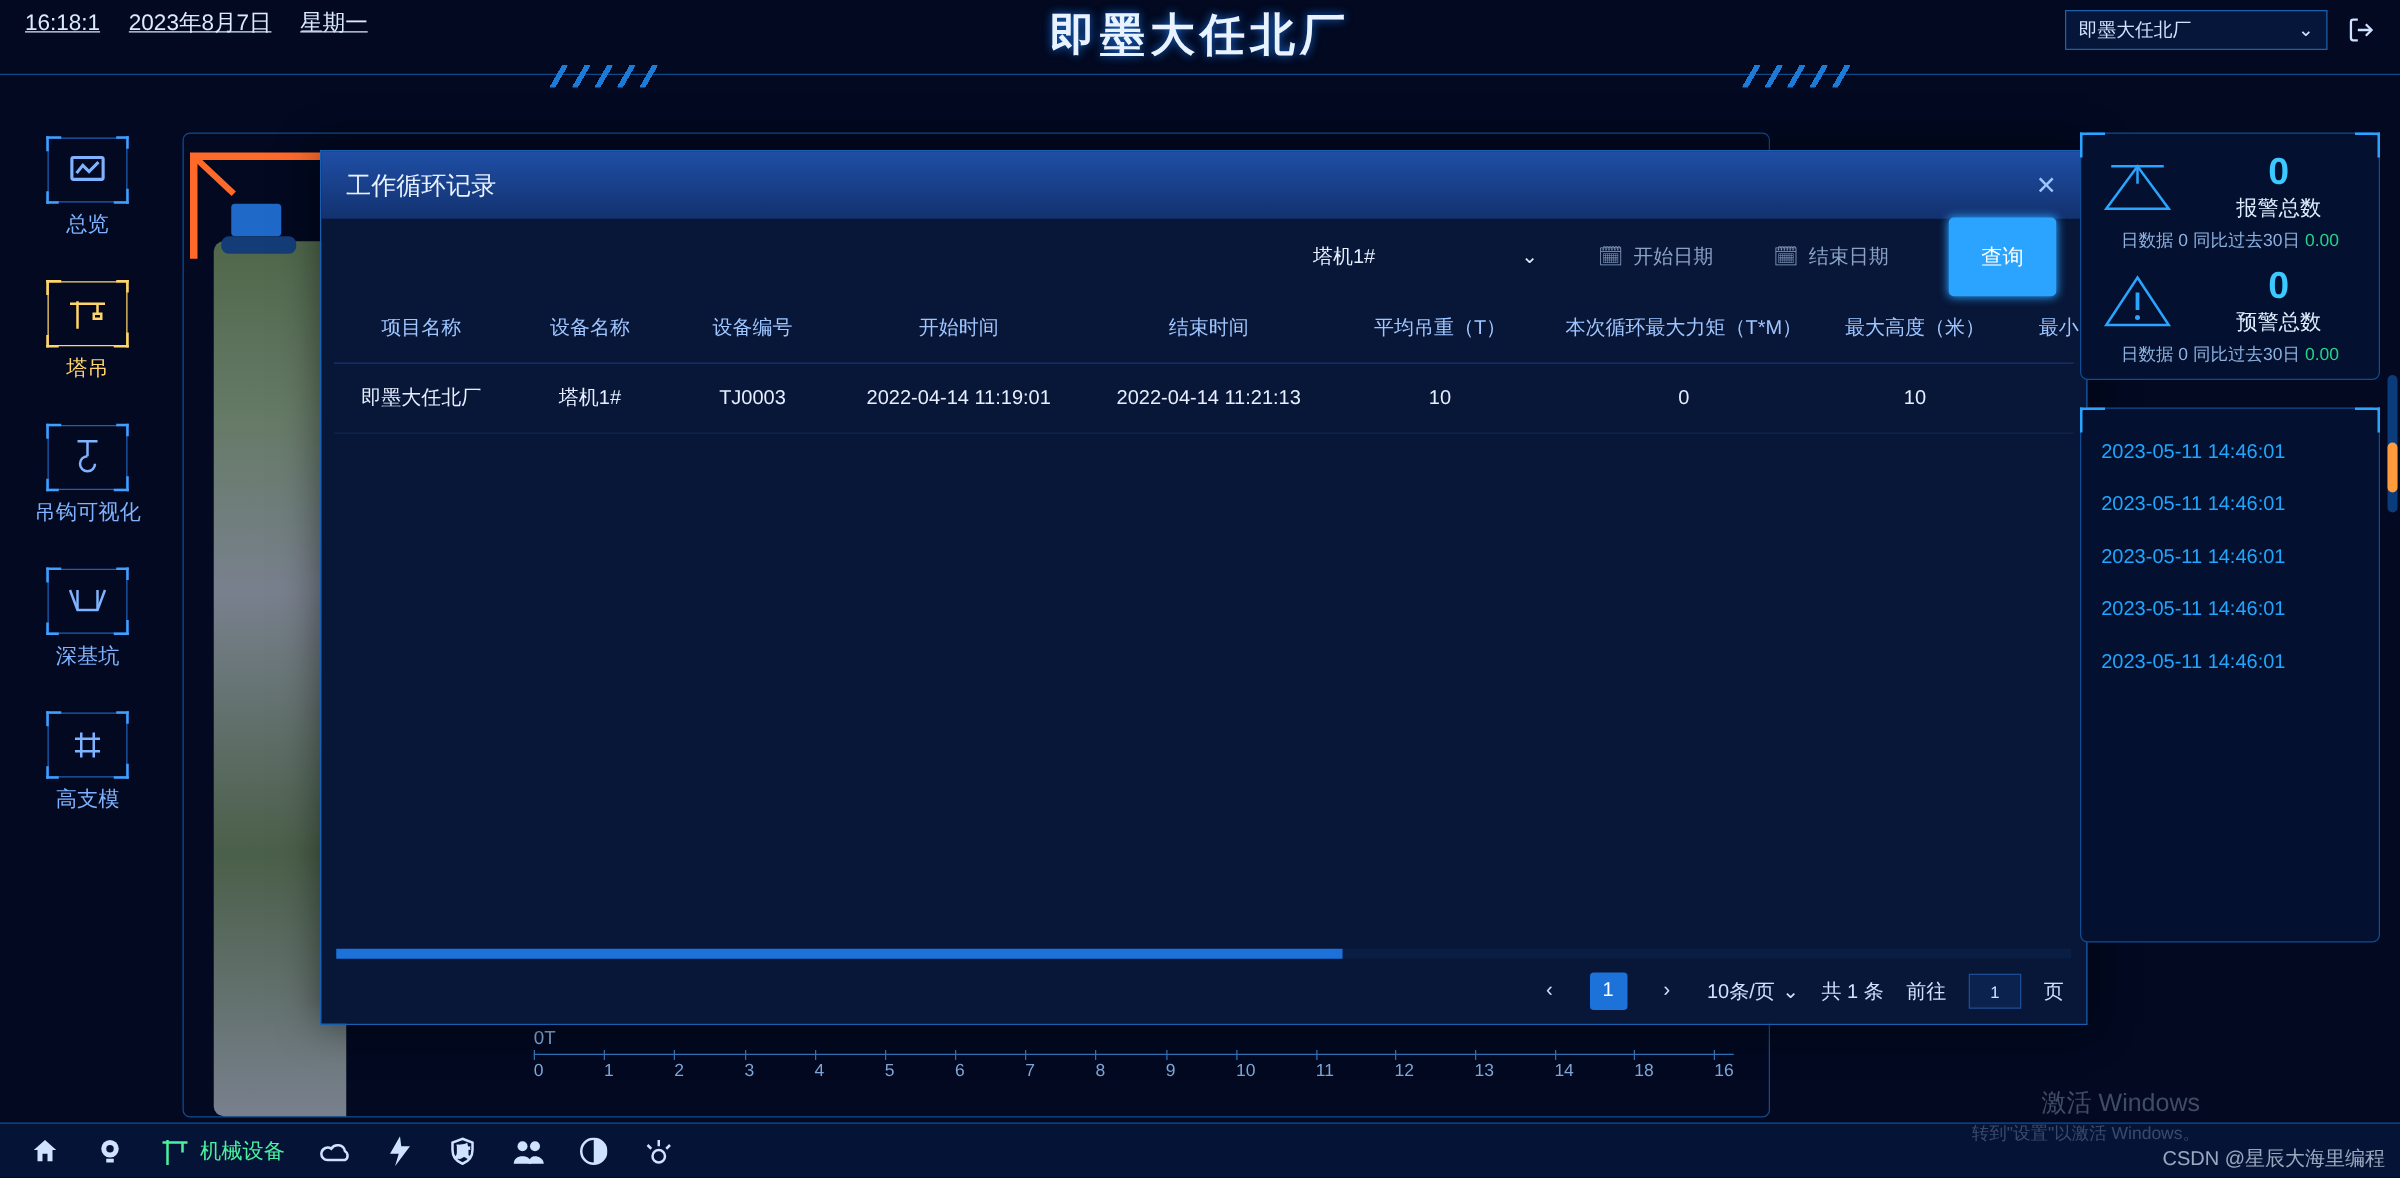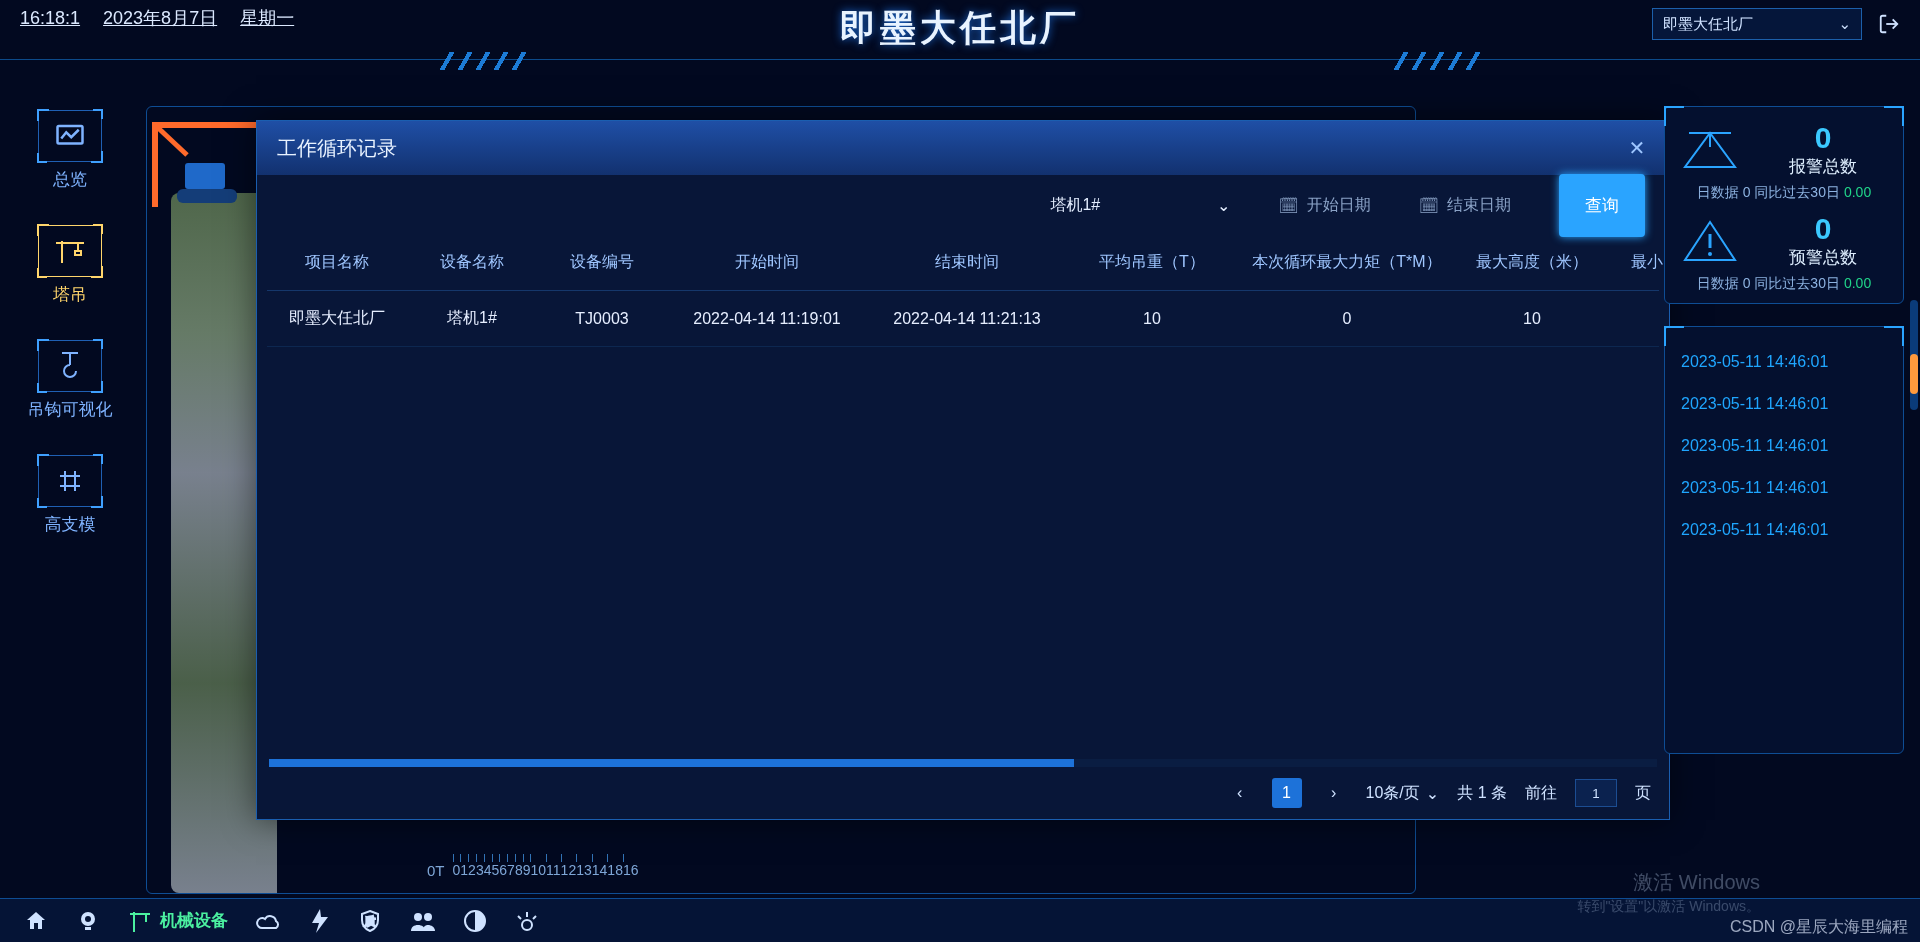--- a/index.html
+++ b/index.html
@@ -134,23 +134,23 @@
   position: absolute;
   left: 24px; top: 86px;
   width: 106px; height: 700px;
   background: linear-gradient(180deg, #8fb46e 0%, #b7d7a0 20%, #d9e2e7 40%, #86a66b 70%, #d9e2e7 100%);
   border-radius: 8px 0 0 8px;
   opacity: .55;
 }
 
 .ruler-wrap {
   position: absolute;
-  left: 280px; bottom: 14px;
+  left: 280px; bottom: 29px;
   width: 960px;
-  display: flex; flex-direction: row; gap: 4px;
+  display: flex; flex-direction: column; gap: 4px;
   color: #7ea6d6;
   font-size: 14px;
 }
 .ruler-label { font-size: 15px; }
 .ruler-line { height: 1px; background: #3273b6; position: relative; }
 .ruler-ticks { display: flex; justify-content: space-between; }
 .ruler-ticks span { width: 1px; position: relative; }
 .ruler-ticks span::before {
   content: ""; position: absolute; top: -8px; left: 0; width: 1px; height: 8px; background: #3273b6;
 }
@@ -332,21 +332,21 @@
   gap: 28px;
   padding: 0 24px;
 }
 .bb-icon {
   color: #cfe2ff;
   font-size: 22px;
   cursor: pointer;
   display: flex; align-items: center; gap: 8px;
 }
 .bb-icon.green { color: #4bf0a0; }
-.bb-label { font-size: 17px; font-weight: 700; }
+.bb-label { font-size: 17px; font-weight: 400; }
 
 .watermark1 {
   position: absolute; right: 160px; bottom: 46px;
   color: rgba(180,200,230,.35); font-size: 20px;
 }
 .watermark2 {
   position: absolute; right: 160px; bottom: 26px;
   color: rgba(180,200,230,.3); font-size: 14px;
 }
 .watermark-csdn {
@@ -439,20 +439,32 @@
     <div class="nav-icon-box">
         <span class="corner-tr"></span>
         <span class="corner-bl"></span>
       <svg width="28" height="30" viewBox="0 0 28 30" fill="none" stroke="#7fb3ff" stroke-width="2">
           <line x1="6" y1="2" x2="22" y2="2"></line>
           <line x1="14" y1="2" x2="14" y2="14"></line>
           <path d="M14 14 a6 6 0 1 0 6 6"></path>
         </svg>
     </div>
     <span class="nav-label">吊钩可视化</span>
+  </div>
+  <div class="nav-item">
+    <div class="nav-icon-box">
+        <span class="corner-tr"></span>
+        <span class="corner-bl"></span>
+      <svg width="32" height="26" viewBox="0 0 32 26" fill="none" stroke="#7fb3ff" stroke-width="2">
+          <polyline points="2 4 8 20 24 20 30 4"></polyline>
+          <line x1="8" y1="20" x2="8" y2="4"></line>
+          <line x1="24" y1="20" x2="24" y2="4"></line>
+        </svg>
+    </div>
+    <span class="nav-label">深基坑</span>
   </div>
   <div class="nav-item">
     <div class="nav-icon-box">
         <span class="corner-tr"></span>
         <span class="corner-bl"></span>
       <svg width="28" height="28" viewBox="0 0 28 28" fill="none" stroke="#7fb3ff" stroke-width="2">
           <line x1="4" y1="9" x2="24" y2="9"></line>
           <line x1="4" y1="19" x2="24" y2="19"></line>
           <line x1="9" y1="4" x2="9" y2="24"></line>
           <line x1="19" y1="4" x2="19" y2="24"></line>

